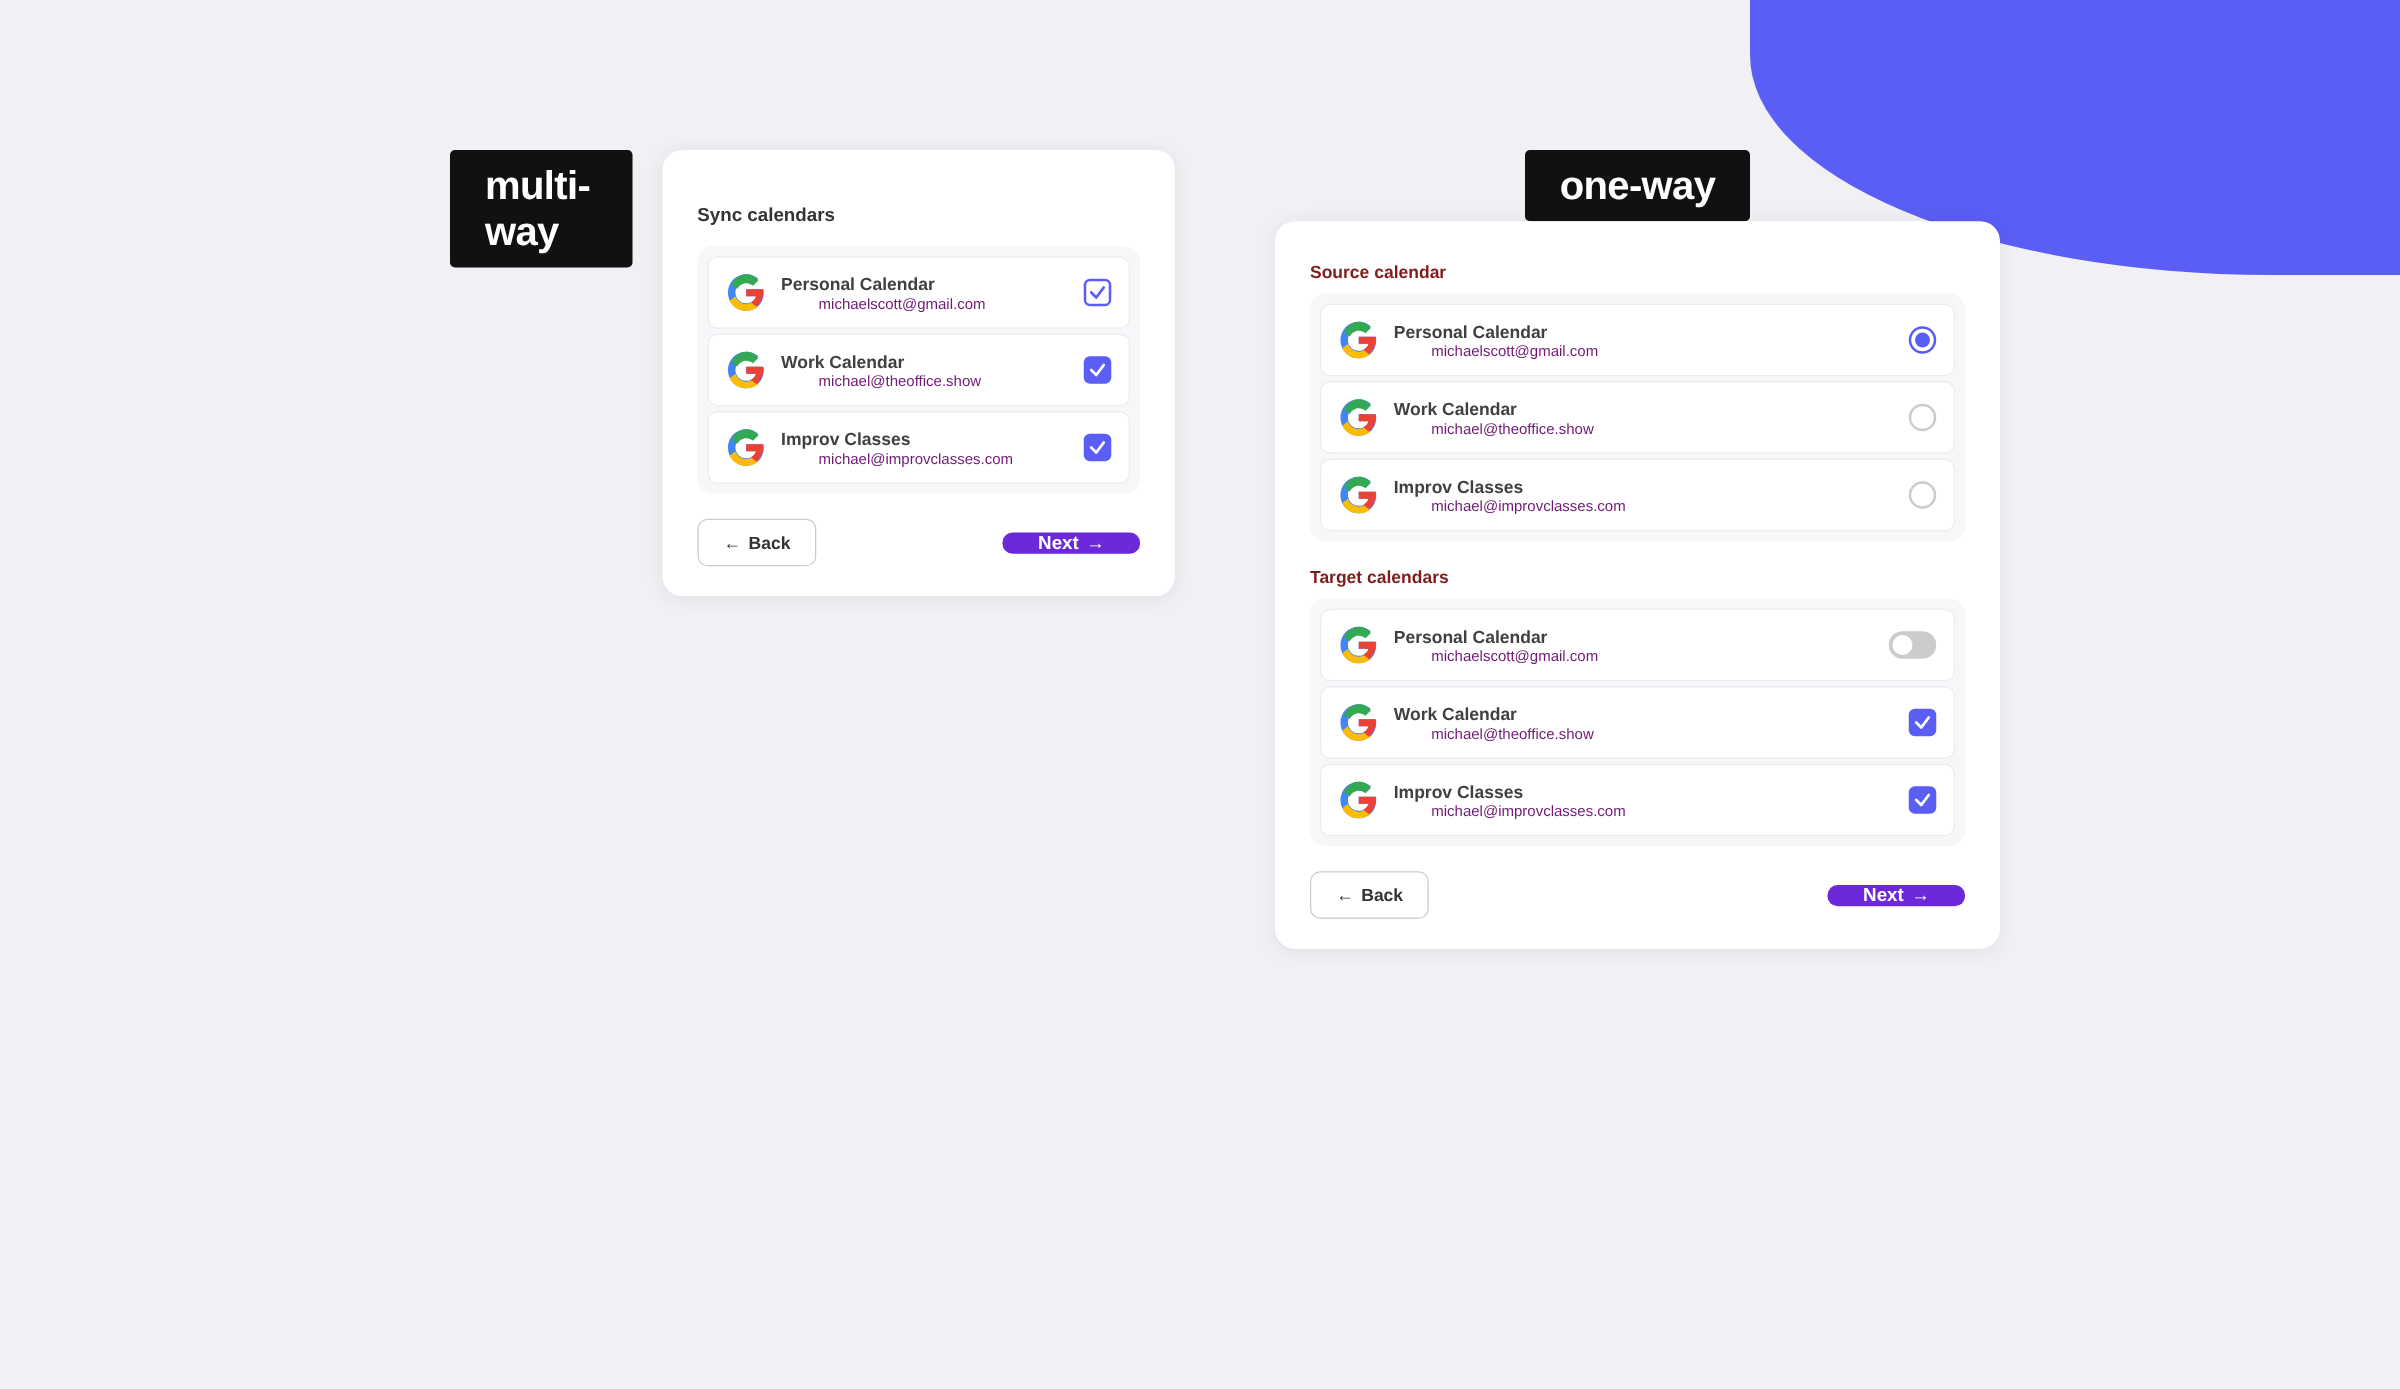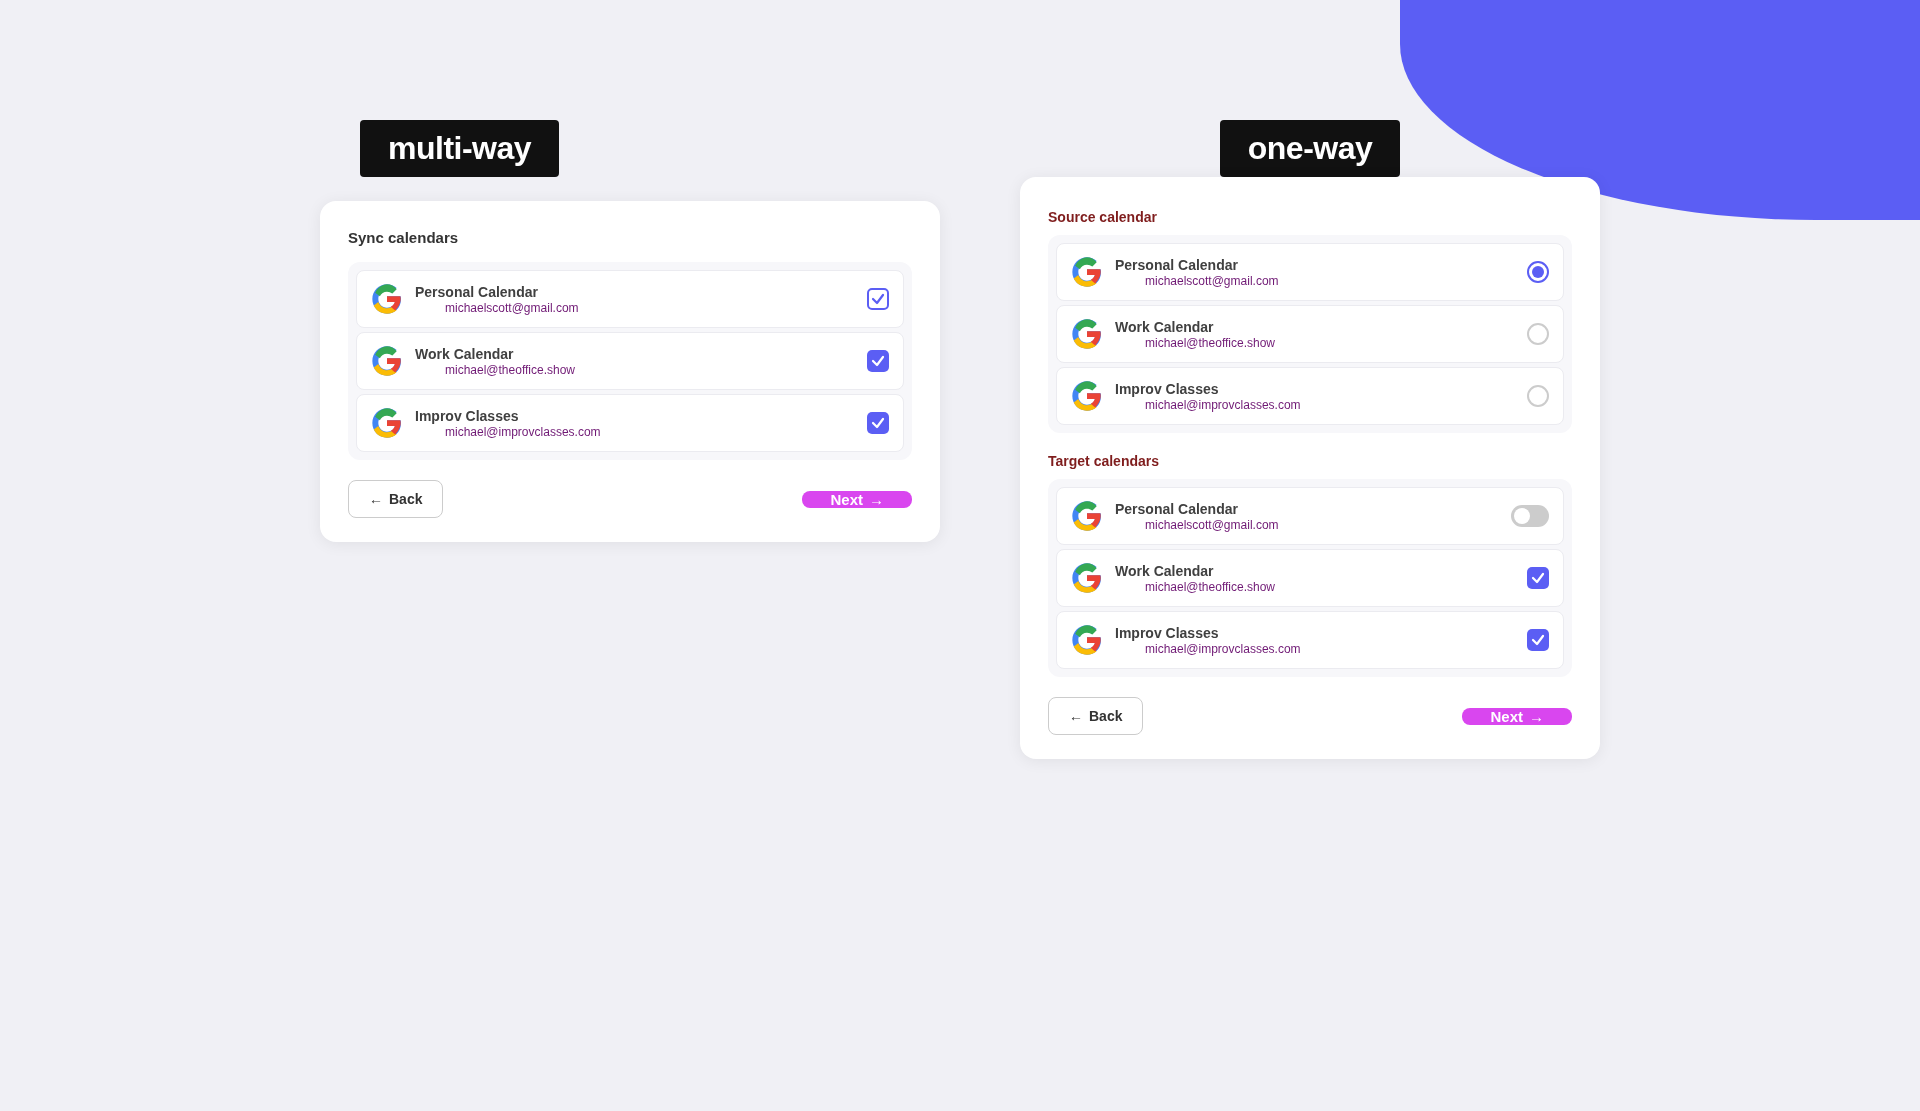--- a/index.html
+++ b/index.html
@@ -33,21 +33,21 @@
       height: 100%;
       align-items: flex-start;
       justify-content: center;
       gap: 80px;
       padding-top: 120px;
     }
 
     
     .left-section {
       display: flex;
-      flex-direction: column;
+      flex-direction: row;
       align-items: center;
       gap: 24px;
       width: 620px;
     }
 
     
     .right-section {
       display: flex;
       flex-direction: column;
       align-items: center;
@@ -79,20 +79,21 @@
       padding: 28px 28px 24px;
       width: 100%;
       box-shadow: 0 2px 16px rgba(0,0,0,0.07);
     }
 
     .card-title {
       font-size: 15px;
       font-weight: 600;
       color: #333;
       margin-bottom: 16px;
+      margin-top: 16px;
     }
 
     
     .calendar-list {
       display: flex;
       flex-direction: column;
       gap: 4px;
       background: #f7f7fa;
       border-radius: 12px;
       padding: 8px;
@@ -225,21 +226,21 @@
       font-size: 14px;
       font-weight: 600;
       color: #333;
       cursor: pointer;
     }
 
     .btn-next {
       display: flex;
       align-items: center;
       gap: 6px;
-      background: #d946ef;
+      background: #6d28d9;
       border: none;
       border-radius: 8px;
       padding: 0 28px;
       font-size: 15px;
       font-weight: 600;
       color: #fff;
       cursor: pointer;
     }
 
     

